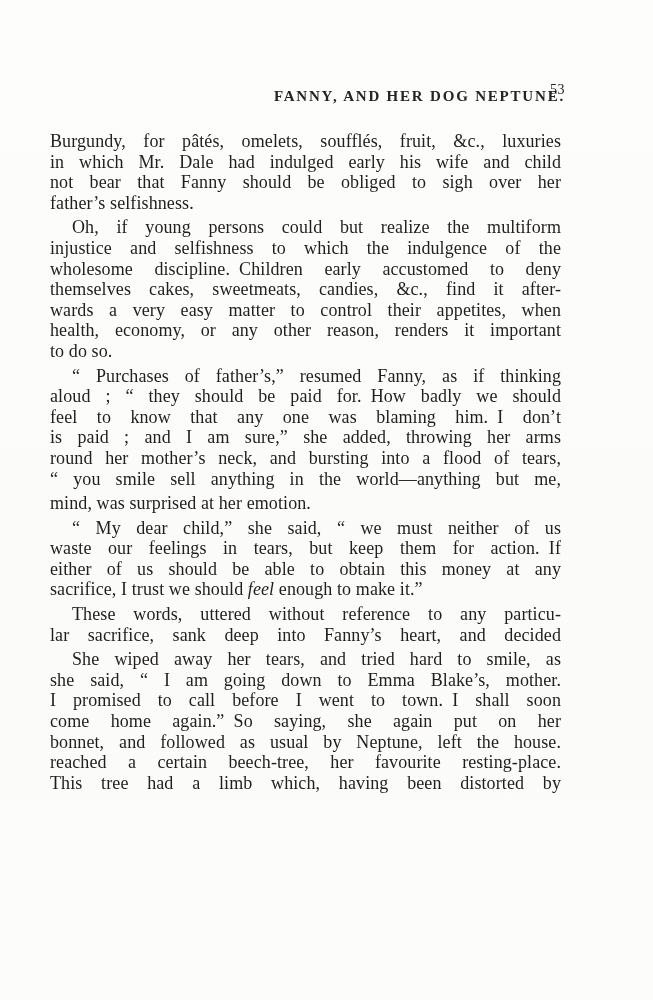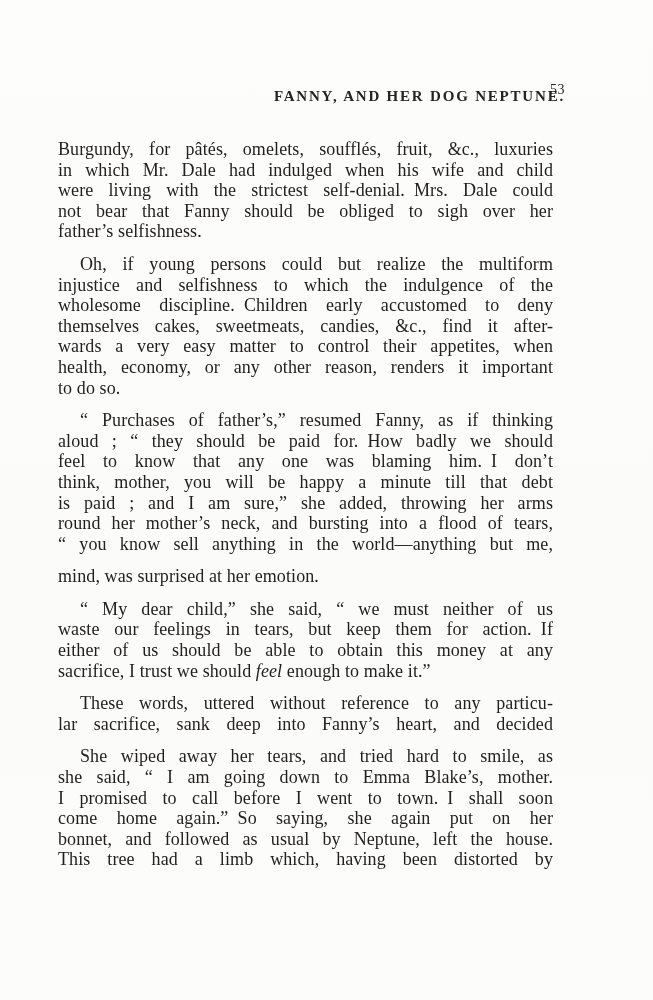--- a/index.html
+++ b/index.html
@@ -44,21 +44,21 @@
   .text-block {
     position: absolute;
     top: 127px;
     left: 46px;
     width: 519px;
     font-size: 18px;
     line-height: 20.6px;
     letter-spacing: 0.1px;
   }
   .para {
-    margin: 12px;
+    margin: 4px;
     padding: 0;
   }
   .line {
     display: block;
     text-align: justify;
     text-align-last: justify;
     white-space: nowrap;
     height: 20.6px;
     overflow: visible;
   }
@@ -76,58 +76,57 @@
 <body>
 
 <div class="page">
   <header class="running-head">
     <span class="head-title">FANNY, AND HER DOG NEPTUNE.</span>
     <span class="page-num">53</span>
   </header>
   <main class="text-block">
       <p class="para">
         <span class="line">Burgundy, for pâtés, omelets, soufflés, fruit, &amp;c., luxuries</span>
-        <span class="line">in which Mr. Dale had indulged when his wife and child</span>
-        <span class="line">were living with the strictest self-denial. Mrs. Dale could</span>
+        <span class="line">in which Mr. Dale had indulged early his wife and child</span>
         <span class="line">not bear that Fanny should be obliged to sigh over her</span>
         <span class="line final">father’s selfishness.</span>
       </p>
       <p class="para">
         <span class="line indent">Oh, if young persons could but realize the multiform</span>
         <span class="line">injustice and selfishness to which the indulgence of the</span>
         <span class="line">wholesome discipline. Children early accustomed to deny</span>
         <span class="line">themselves cakes, sweetmeats, candies, &amp;c., find it after-</span>
         <span class="line">wards a very easy matter to control their appetites, when</span>
         <span class="line">health, economy, or any other reason, renders it important</span>
         <span class="line final">to do so.</span>
       </p>
       <p class="para">
         <span class="line indent">“ Purchases of father’s,” resumed Fanny, as if thinking</span>
         <span class="line">aloud ; “ they should be paid for. How badly we should</span>
         <span class="line">feel to know that any one was blaming him. I don’t</span>
-        <span class="line">think, mother, you will be happy a minute till that debt</span>
         <span class="line">is paid ; and I am sure,” she added, throwing her arms</span>
         <span class="line">round her mother’s neck, and bursting into a flood of tears,</span>
-        <span class="line">“ you know sell anything in the world—anything but me,</span>
+        <span class="line">“ you smile sell anything in the world—anything but me,</span>
       </p>
       <p class="para">
         <span class="line final">mind, was surprised at her emotion.</span>
       </p>
       <p class="para">
         <span class="line indent">“ My dear child,” she said, “ we must neither of us</span>
         <span class="line">waste our feelings in tears, but keep them for action. If</span>
         <span class="line">either of us should be able to obtain this money at any</span>
         <span class="line final">sacrifice, I trust we should <em>feel</em> enough to make it.”</span>
       </p>
       <p class="para">
         <span class="line indent">These words, uttered without reference to any particu-</span>
         <span class="line">lar sacrifice, sank deep into Fanny’s heart, and decided</span>
       </p>
       <p class="para">
         <span class="line indent">She wiped away her tears, and tried hard to smile, as</span>
         <span class="line">she said, “ I am going down to Emma Blake’s, mother.</span>
         <span class="line">I promised to call before I went to town. I shall soon</span>
         <span class="line">come home again.” So saying, she again put on her</span>
         <span class="line">bonnet, and followed as usual by Neptune, left the house.</span>
+        <span class="line">reached a certain beech-tree, her favourite resting-place.</span>
         <span class="line">This tree had a limb which, having been distorted by</span>
       </p>
     </main>
 </div>
 
 </body></html>

